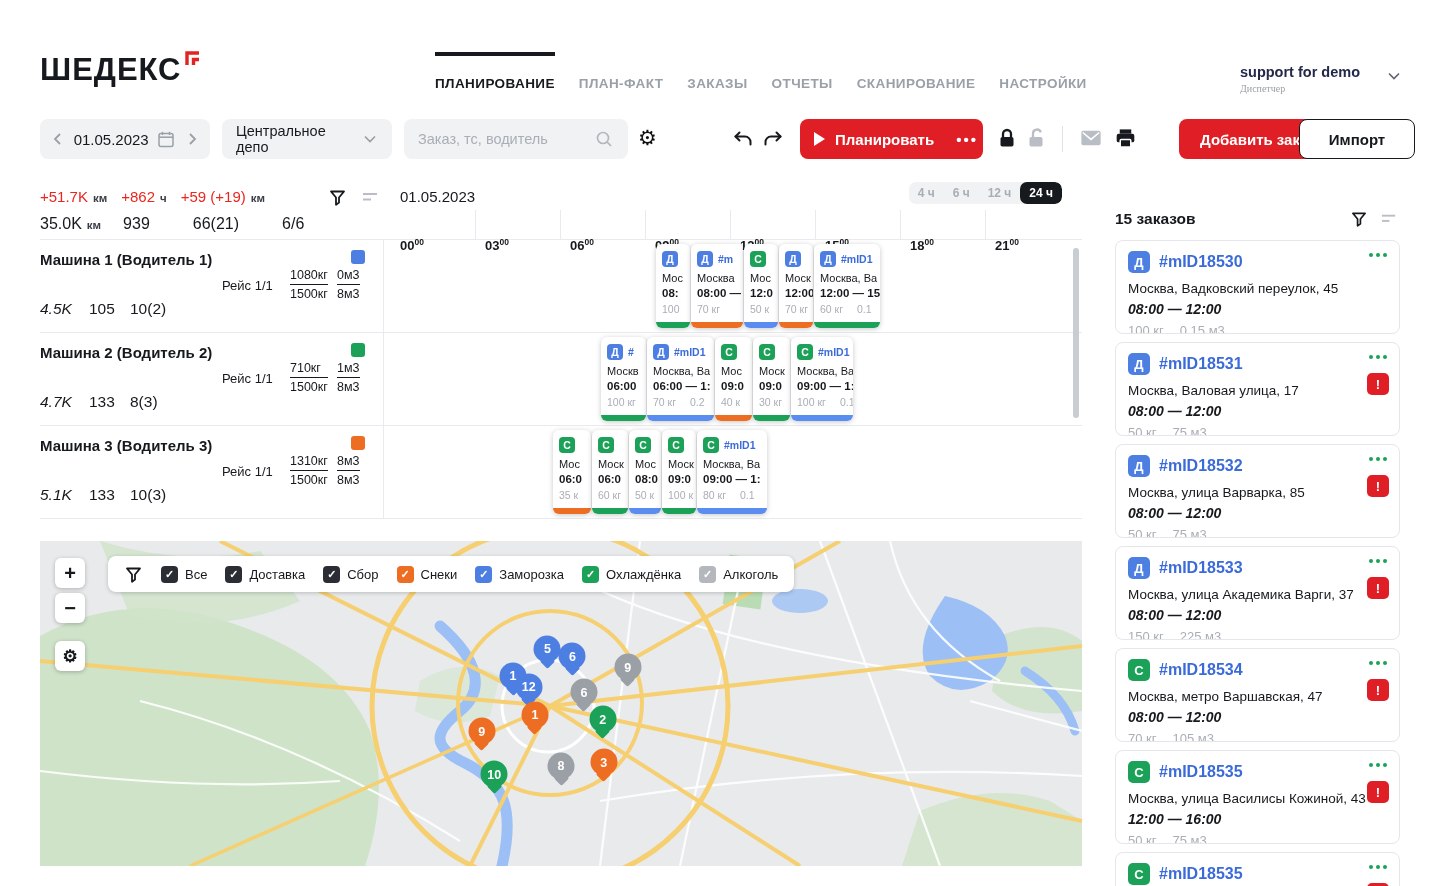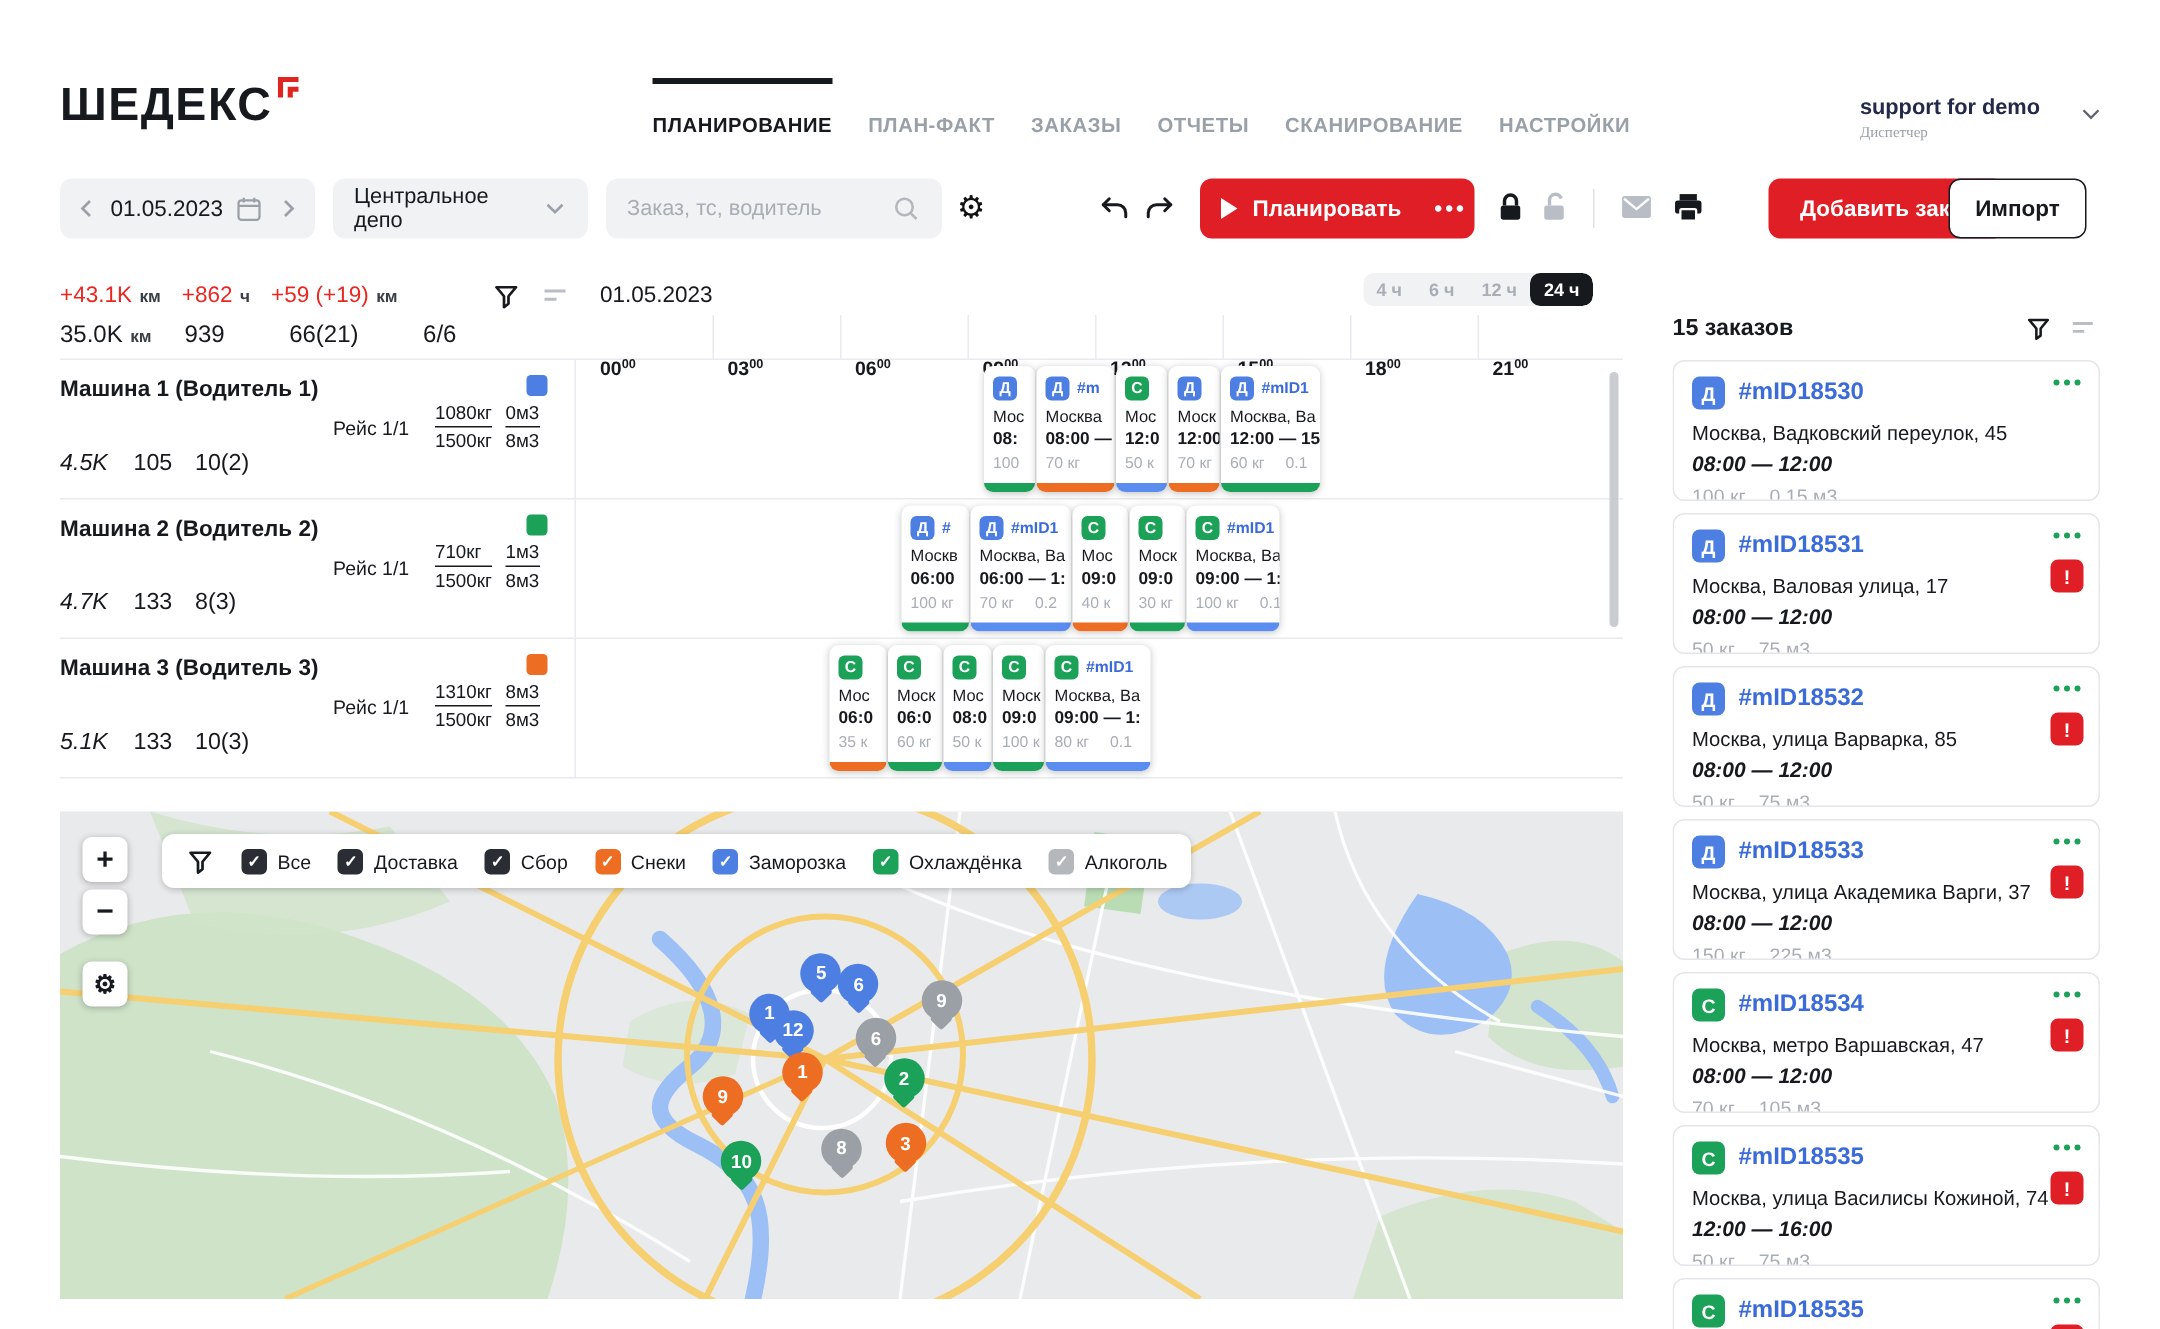--- a/index.html
+++ b/index.html
@@ -44,21 +44,21 @@
   .play { width:0; height:0; border-left:11px solid #fff; border-top:7px solid transparent;
           border-bottom:7px solid transparent; margin-right:10px; }
   .plan-sep { width:1px; height:22px; background:rgba(255,255,255,.5); margin:0 10px 0 12px; }
   .plan-dots { letter-spacing:2px; font-weight:800; font-size:15px; }
   .lock1 { position:absolute; left:996px; top:8px; }
   .lock2 { position:absolute; left:1025px; top:8px; }
   .tb-div { position:absolute; left:1062px; top:7px; width:1px; height:26px; background:#dfe1e5; }
   .mail-btn { position:absolute; left:1080px; top:10px; }
   .print-btn { position:absolute; left:1114px; top:8px; }
   .add-btn { position:absolute; left:1179px; width:158px; }
-  .import-btn { position:absolute; left:1299px; width:92px; background:#fff;
+  .import-btn { position:absolute; left:1299px; width:116px; background:#fff;
                 border:1.5px solid #16191d; color:#16191d; }
 
   
   .gantt { position:absolute; left:40px; top:180px; width:1042px; height:340px; }
   .g-head { position:absolute; left:0; top:0; width:100%; height:60px; border-bottom:1px solid #e8eaed; }
   .stats { position:absolute; left:0; top:8px; width:343px; height:52px; font-size:15px; }
   .stats-r1, .stats-r2 { position:absolute; left:0; display:flex; align-items:baseline; }
   .stats-r1 { top:0; color:#ea2620; }
   .stats-r2 { top:27px; color:#16191d; font-size:16px; }
   .stat-v { font-weight:500; }
@@ -257,21 +257,21 @@
     </button>
     <button class="btn import-btn">
       <span>Импорт</span>
     </button>
   </div>
 
   <div class="gantt">
     <div class="g-head">
       <div class="stats">
         <div class="stats-r1" id="stats-r1">
-            <span class="stat-v">+43.1K</span>
+            <span class="stat-v">+51.7K</span>
             <span class="stat-u">км</span>
             <span class="stat-v">+862</span>
             <span class="stat-u">ч</span>
             <span class="stat-v">+59 (+19)</span>
             <span class="stat-u">км</span>
           </div>
         <div class="stats-r2" id="stats-r2">
             <span class="stat-v">35.0K</span>
             <span class="stat-u" style="margin-right: 22px;">км</span>
             <span class="stat-v">939</span>
@@ -749,21 +749,21 @@
           <div class="o-head">
             <span class="o-badge" style="background: rgb(27, 161, 88);">С</span>
             <span class="o-id">#mID18535</span>
           </div>
           <span class="o-dots">
             <i></i>
             <i></i>
             <i></i>
           </span>
           <span class="o-alert">!</span>
-          <div class="o-addr">Москва, улица Василисы Кожиной, 74</div>
+          <div class="o-addr">Москва, улица Василисы Кожиной, 43</div>
           <div class="o-time">12:00 — 16:00</div>
           <div class="o-load">
             <span>50 кг</span>
             <span>75 м3</span>
           </div>
         </div>
         <div class="o-card">
           <div class="o-head">
             <span class="o-badge" style="background: rgb(27, 161, 88);">С</span>
             <span class="o-id">#mID18535</span>

